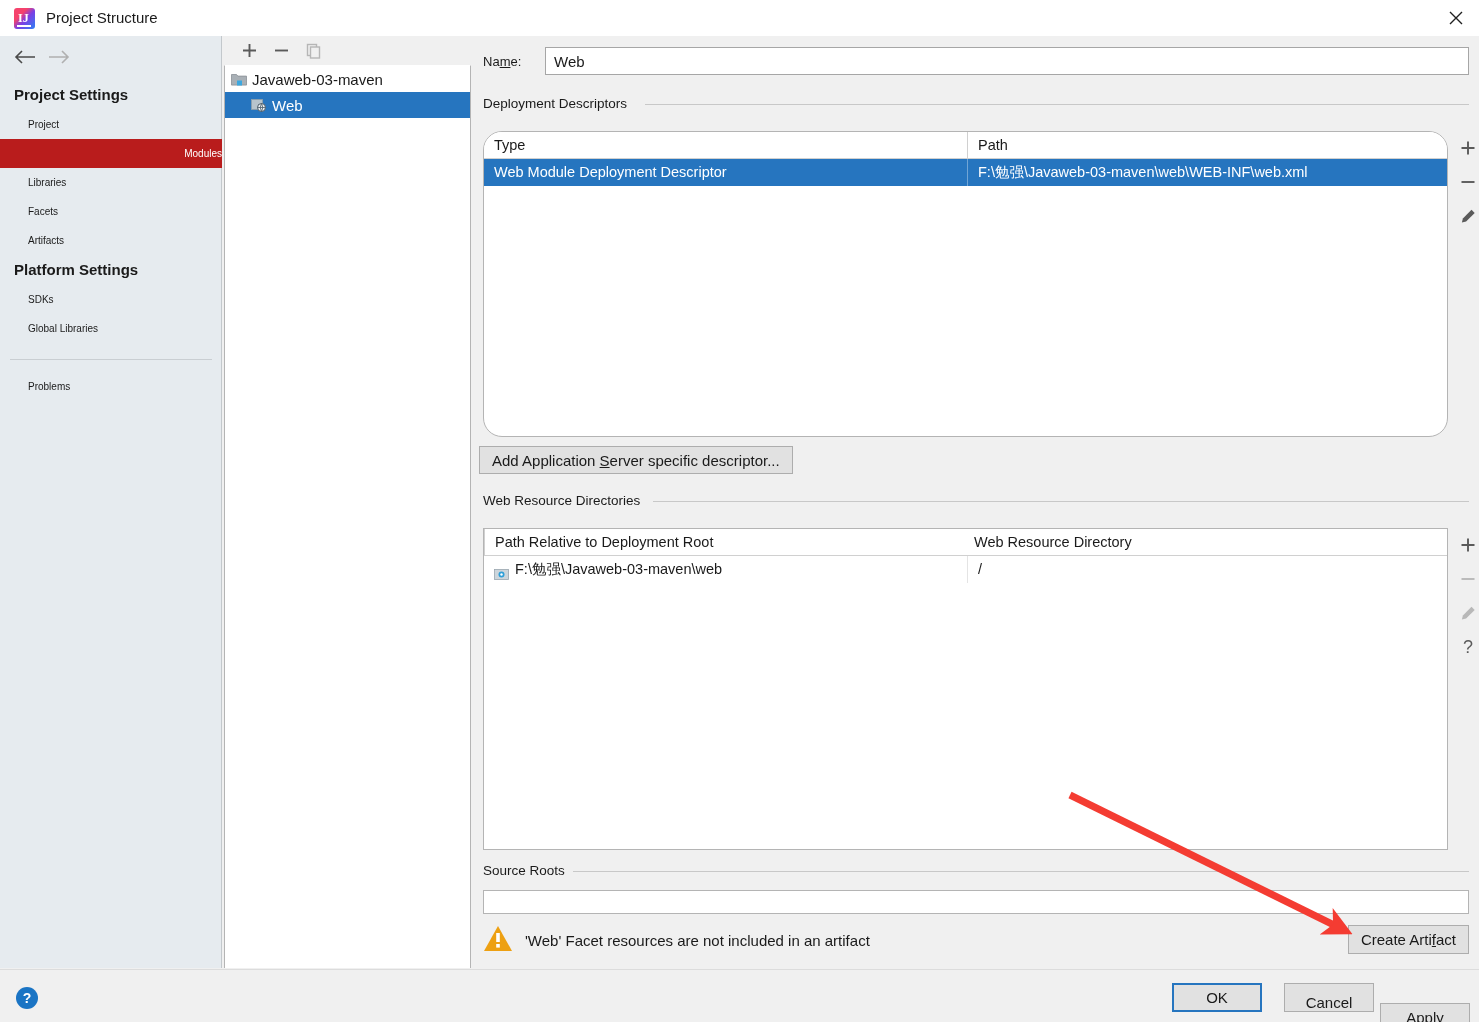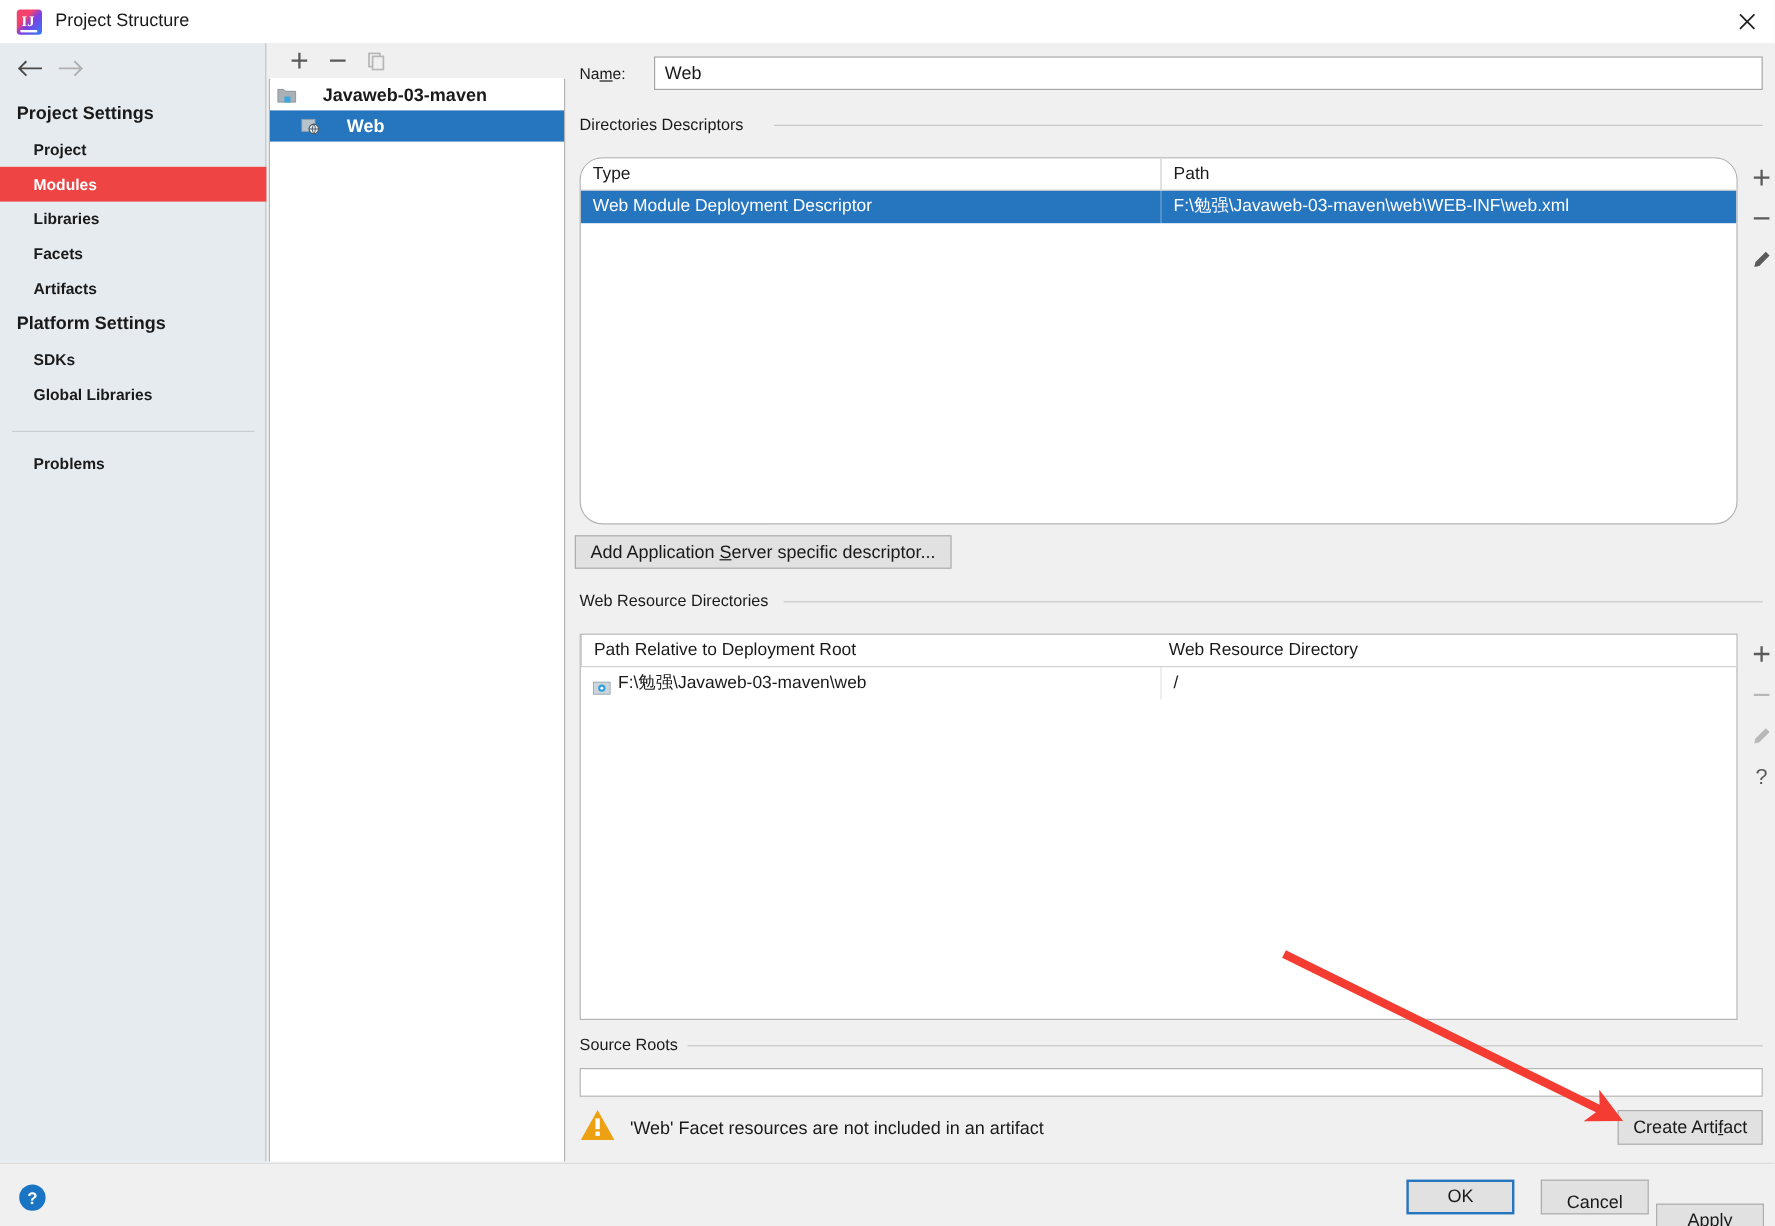--- a/index.html
+++ b/index.html
@@ -70,26 +70,25 @@
   .nav-arrow {
     width: 34px; height: 28px;
     display: flex; align-items: center; justify-content: center;
   }
   .side-list { position: absolute; left: 0; top: 44px; width: 222px; }
   .side-group {
     font-size: 15px; font-weight: bold; color: #1a1a1a;
     padding: 4px 0 4px 14px; line-height: 22px;
   }
   .side-item {
-    font-size: 13px; color: #1a1a1a;
+    font-size: 10px; color: #1a1a1a;
     padding: 4px 0 4px 28px; line-height: 21px;
     cursor: default;
-    font-weight: bold;
-  }
-  .side-item.selected { background: #ef4444; color: #ffffff; }
+  }
+  .side-item.selected { background: #b91c1c; color: #ffffff; text-align: right; }
   .side-sep {
     margin: 16px 10px 12px 10px;
     height: 1px; background: #c9ced2;
   }
 
   
   .treepanel {
     position: absolute; left: 223px; top: 36px;
     width: 249px; height: 932px;
     background: #f0f0f0;
@@ -112,21 +111,21 @@
     border-right: 1px solid #b4b4b4;
     border-top: 1px solid #ffffff;
   }
   .tree-row {
     height: 26px; display: flex; align-items: center;
     font-size: 15px; color: #1a1a1a; cursor: default;
     padding-left: 6px;
   }
   .tree-row.child { padding-left: 26px; }
   .tree-row.selected { background: #2675bf; color: #ffffff; }
-  .tree-label { margin-left: 22px; font-weight: bold; }
+  .tree-label { margin-left: 5px; }
 
   
   .content {
     position: absolute; left: 473px; top: 36px;
     width: 1006px; height: 932px;
     background: #f0f0f0;
   }
   .name-row {
     position: absolute; left: 10px; top: 10px;
     width: 986px; height: 30px;
@@ -379,21 +378,21 @@
     </div>
   </div>
 
   <div class="content">
 
     <div class="name-row">
       <span class="name-label">Na<u>m</u>e:</span>
       <input class="name-input" type="text" value="Web" style="">
     </div>
 
-    <div class="group-title" style="left:10px; top:60px;">Directories Descriptors</div>
+    <div class="group-title" style="left:10px; top:60px;">Deployment Descriptors</div>
     <div class="group-line" style="left:172px; top:68px; width:824px;"></div>
 
     <div class="tbl" style="left:10px; top:95px; width:965px; height:306px;border-radius:19px;">
       <div class="tbl-head">
         <div class="th" style="width:483px;">Type</div>
         <div class="th sep" style="width:480px;">Path</div>
       </div>
       <div class="tr selected">
         <div class="td" style="width:483px;">Web Module Deployment Descriptor</div>
         <div class="td sep" style="width:480px;">F:\勉强\Javaweb-03-maven\web\WEB-INF\web.xml</div>

